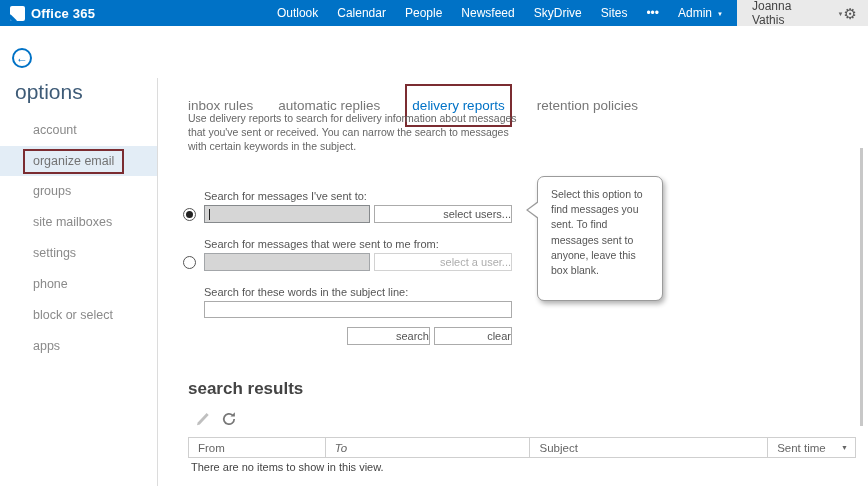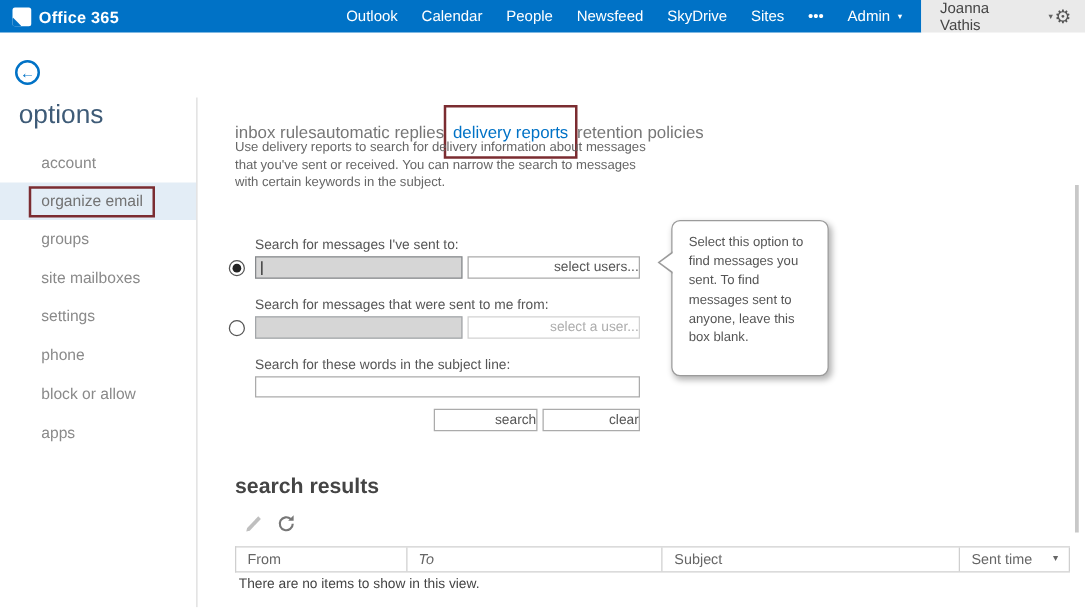--- a/index.html
+++ b/index.html
@@ -32,21 +32,21 @@
 
   
   .side-title { position:absolute; left:15px; top:80px; font-size:21px; font-weight:300; color:#3E5B77; }
   .sidebar { position:absolute; left:0; top:115px; width:157px; }
   .side-item { height:31px; line-height:31px; padding-left:33px; font-size:12.5px; color:#8A8A8A; cursor:default; }
   .side-item.selected { background:#E3EDF6; color:#737373; height:30px; line-height:30px; }
   .ann-inline { display:inline-block; border:2px solid #7B2C31; padding:0 8px; line-height:21px; margin-left:-10px; }
   .v-divider { position:absolute; left:157px; top:78px; bottom:0; width:1px; background:#DCDCDC; }
 
   
-  .tabs { position:absolute; left:188px; top:84px; display:flex; align-items:center; gap:0;
+  .tabs { position:absolute; left:188px; top:84px; display:flex; align-items:center; gap:25px;
           font-size:13.5px; color:#777; }
   .tab { white-space:nowrap; cursor:default; }
   .tab.active { color:#0072C6; border:2px solid #7B2C31; padding:12px 5px; }
 
   .description { position:absolute; left:188px; top:111px; width:342px; font-size:10.5px; color:#666; line-height:1.35; }
 
   
   .form-label { position:absolute; font-size:11px; color:#555; white-space:nowrap; }
   .radio { position:absolute; width:13px; height:13px; border:1px solid #555; border-radius:50%; background:#fff; }
   .radio.checked::after { content:''; position:absolute; left:2px; top:2px; width:7px; height:7px;
@@ -125,21 +125,21 @@
     <div class="side-item">account</div>
     <div class="side-item selected">
       <span class="ann-inline">
         <span>organize email</span>
       </span>
     </div>
     <div class="side-item">groups</div>
     <div class="side-item">site mailboxes</div>
     <div class="side-item">settings</div>
     <div class="side-item">phone</div>
-    <div class="side-item">block or allow</div>
+    <div class="side-item">block or select</div>
     <div class="side-item">apps</div>
   </div>
   <div class="v-divider"></div>
 
   <div class="tabs">
     <span class="tab">inbox rules</span>
     <span class="tab">automatic replies</span>
     <span class="tab active">delivery reports</span>
     <span class="tab">retention policies</span>
   </div>

